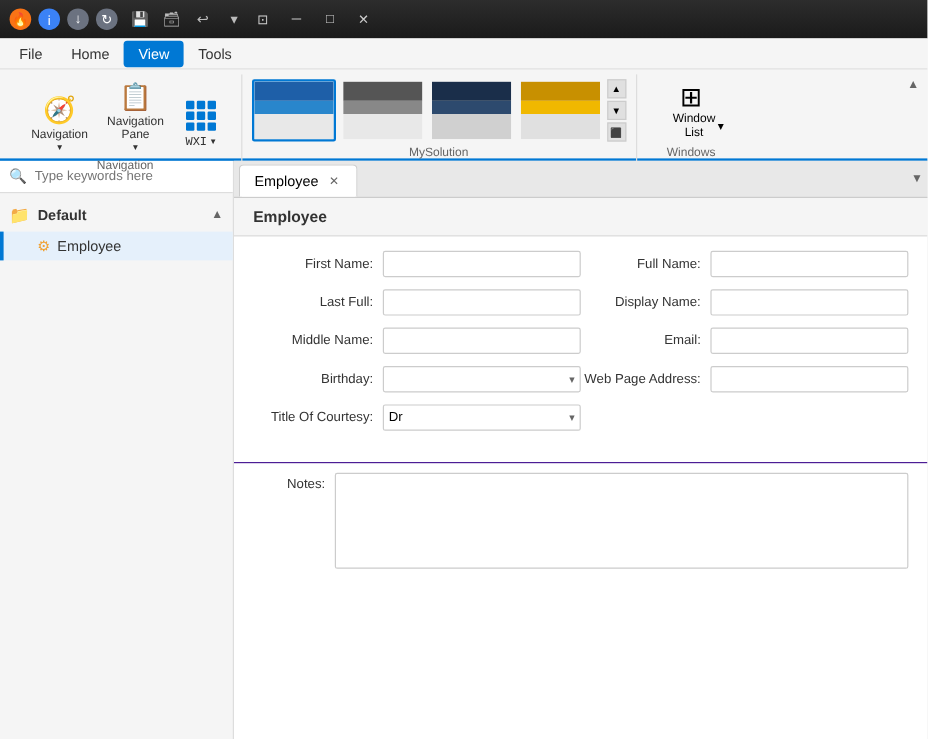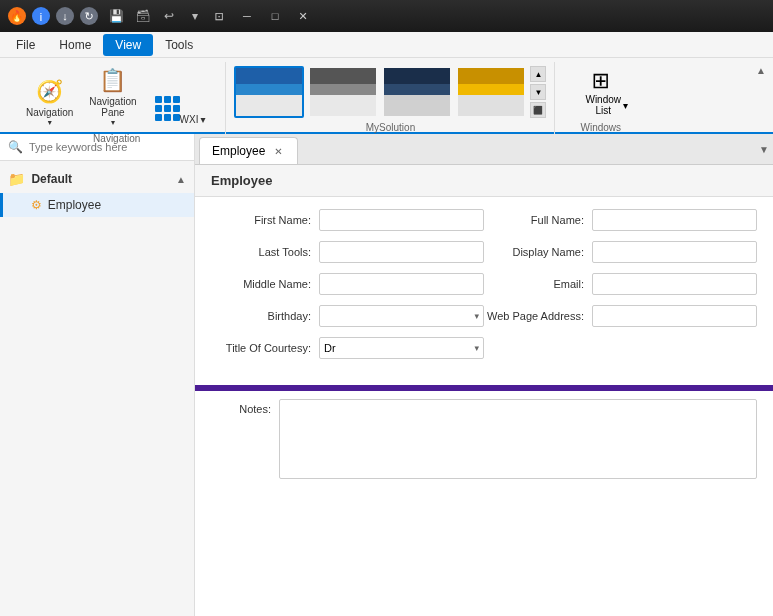--- a/index.html
+++ b/index.html
@@ -316,24 +316,25 @@
       border-radius: 2px;
       padding: 4px;
       font-size: 11px;
       resize: none;
       outline: none;
     }
 
     
     .wxi-btn {
       display: flex;
-      flex-direction: row;
-      align-items: flex-end;
+      flex-direction: column;
+      align-items: center;
       cursor: pointer;
       padding: 4px 8px;
+      font-family: Liberation Mono, monospace;
     }
     .wxi-grid {
       display: grid;
       grid-template-columns: repeat(3,7px);
       grid-template-rows: repeat(3,7px);
       gap: 2px;
       margin-bottom: 4px;
     }
     .wxi-cell { background: #0078d4; border-radius: 1px; }
     .wxi-label { font-size: 10px; color: #333; display: flex; align-items: center; gap: 2px; }
@@ -496,21 +497,21 @@
             <input class="form-input" type="text" value="" style="">
           </div>
           <div class="form-col">
             <label class="form-label">Full Name:</label>
             <input class="form-input" type="text" value="" style="">
           </div>
         </div>
 
         <div class="form-row">
           <div class="form-col">
-            <label class="form-label">Last Tools:</label>
+            <label class="form-label">Last Full:</label>
             <input class="form-input" type="text" value="" style="">
           </div>
           <div class="form-col">
             <label class="form-label">Display Name:</label>
             <input class="form-input" type="text" value="" style="">
           </div>
         </div>
 
         <div class="form-row">
           <div class="form-col">
@@ -542,21 +543,21 @@
             <label class="form-label">Title Of Courtesy:</label>
             <div class="form-select">
               <span>Dr</span>
               <span class="select-arrow">▾</span>
             </div>
           </div>
           <div class="form-col"></div>
         </div>
       </div>
 
-      <div style="border-top:6px solid #4c1d95; margin-top:4px; padding-top:8px;">
+      <div style="border-top:1px solid #4c1d95; margin-top:4px; padding-top:8px;">
         <div class="notes-section">
           <label class="notes-label">Notes:</label>
           <textarea class="notes-input" style=""></textarea>
         </div>
       </div>
     </div>
   </div>
 </div>
 
 </body></html>

